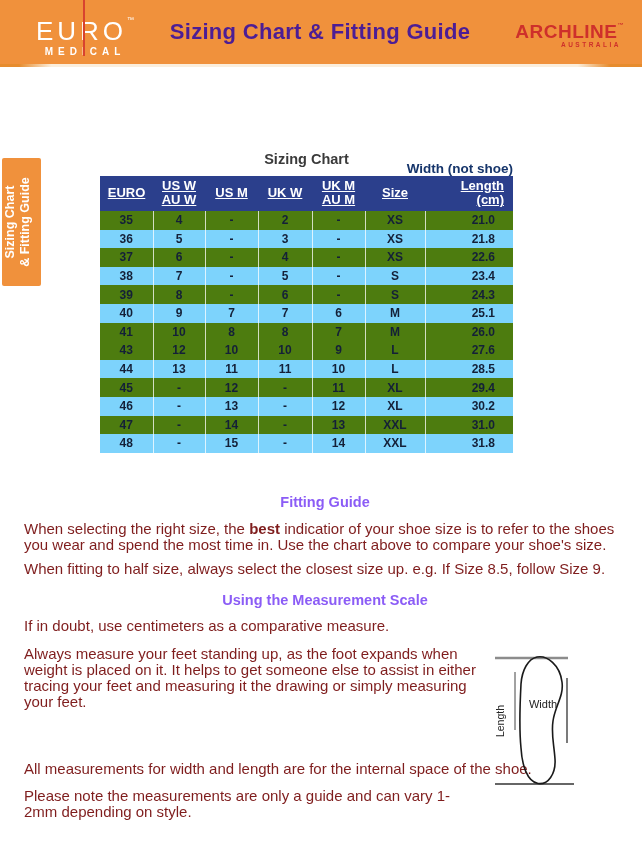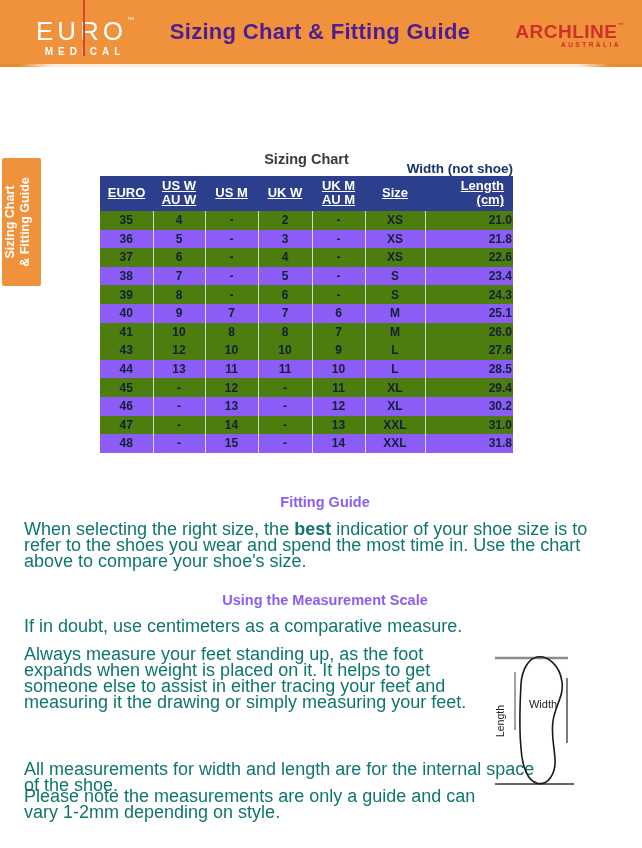--- a/index.html
+++ b/index.html
@@ -32,30 +32,30 @@
   .table-title { position:absolute; left:100px; top:151px; width:413px; text-align:center;
             font-size:14.5px; font-weight:bold; color:#3A3A3A; }
   .foot-note { position:absolute; left:313px; top:161px; width:200px; text-align:right;
             font-size:13.5px; font-weight:bold; color:#16356B; }
   .size-table-wrap { position:absolute; left:100px; top:176px; width:413px; }
   table { border-collapse:collapse; table-layout:fixed; width:413px; }
   th { background:#2B3F8C; color:#ffffff; font-size:13px; font-weight:bold; line-height:14px;
        padding:3px 0 4px; text-align:center; vertical-align:middle;text-decoration:underline; }
   th.col6 { text-align:right; padding-right:9px; }
   td { text-align:center; font-size:12px; font-weight:bold; color:#142038; height:18.6px; padding:0; }
-  td.col6 { text-align:right; padding-right:1px; }
+  td.col6 { text-align:right; padding-right:18px; }
   tr.row-blue td { background:#4d7c0f; }
-  tr.row-lav  td { background:#8b5cf6; }
+  tr.row-lav  td { background:#7dd3fc; }
   td.col1, td.col2, td.col3, td.col4, td.col5, td.col6 { border-left:1px solid rgba(255,255,255,0.75); }
   .col0{width:53px;} .col1{width:52px;} .col2{width:53px;} .col3{width:54px;}
   .col4{width:53px;text-align:center;} .col5{width:60px;} .col6{width:88px;}
 
   
   .h-center { position:absolute; left:4px; width:642px; text-align:center; font-size:14.5px; font-weight:bold; color:#8b5cf6; }
-  .para { position:absolute; left:24px; font-size:18px; line-height:16px; color:#0f766e; }
+  .para { position:absolute; left:24px; font-size:15px; line-height:16px; color:#7f1d1d; }
 
   
   .foot-diagram { position:absolute; left:488px; top:648px; }
   svg text { font-family:"Liberation Sans", sans-serif; }
 </style>
 </head>
 <body>
 
 <div id="page">
 
@@ -214,20 +214,21 @@
             <td class="col6">31.8</td>
           </tr>
         </tbody>
     </table>
   </div>
 
   <div class="h-center" style="top:494px;">Fitting Guide</div>
   <div class="para" style="top:521px; width:596px;">
     <span>When selecting the right size, the </span><strong>best</strong><span> indicatior of your shoe size is to refer to the shoes you wear and spend the most time in. Use the chart above to compare your shoe's size.</span>
   </div>
+  <div class="para" style="top:561px; width:596px;">When fitting to half size, always select the closest size up. e.g. If Size 8.5, follow Size 9.</div>
 
   <div class="h-center" style="top:592px;">Using the Measurement Scale</div>
   <div class="para" style="top:646px; width:462px;">Always measure your feet standing up, as the foot expands when weight is placed on it. It helps to get someone else to assist in either tracing your feet and measuring it the drawing or simply measuring your feet.</div>
   <div class="para" style="top:618px; width:520px;">If in doubt, use centimeters as a comparative measure.</div>
   <div class="para" style="top:761px; width:520px;">All measurements for width and length are for the internal space of the shoe.</div>
   <div class="para" style="top:788px; width:455px;">Please note the measurements are only a guide and can vary 1-2mm depending on style.</div>
 
   <div class="foot-diagram">
     <svg width="102" height="142" viewBox="0 0 102 142">
       <line x1="7" y1="10" x2="80" y2="10" stroke="#8C8C8C" stroke-width="2.5"></line>

